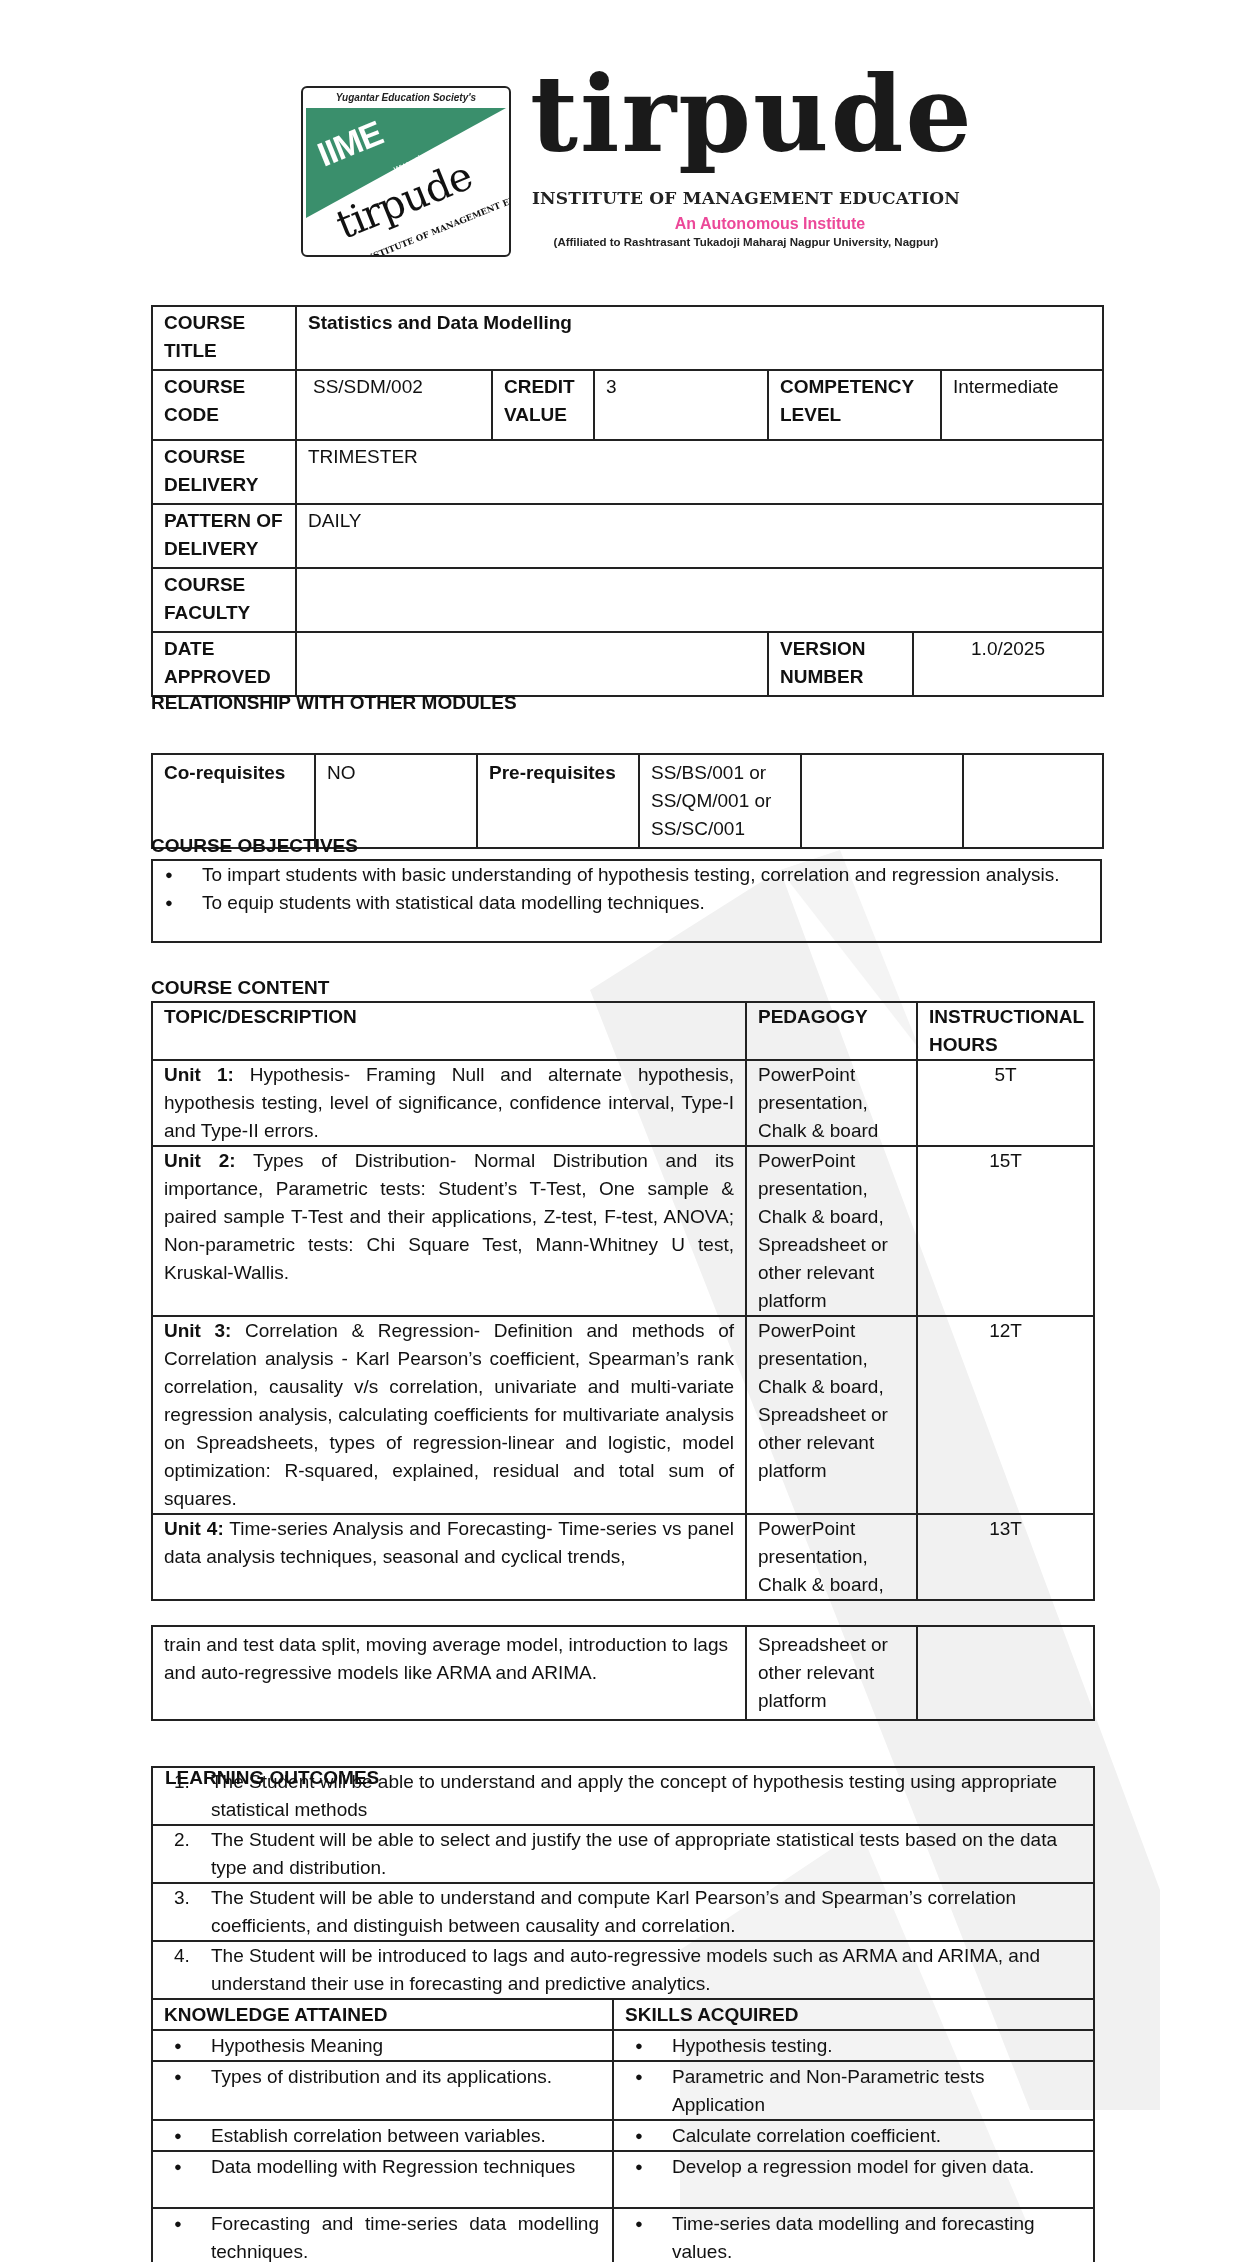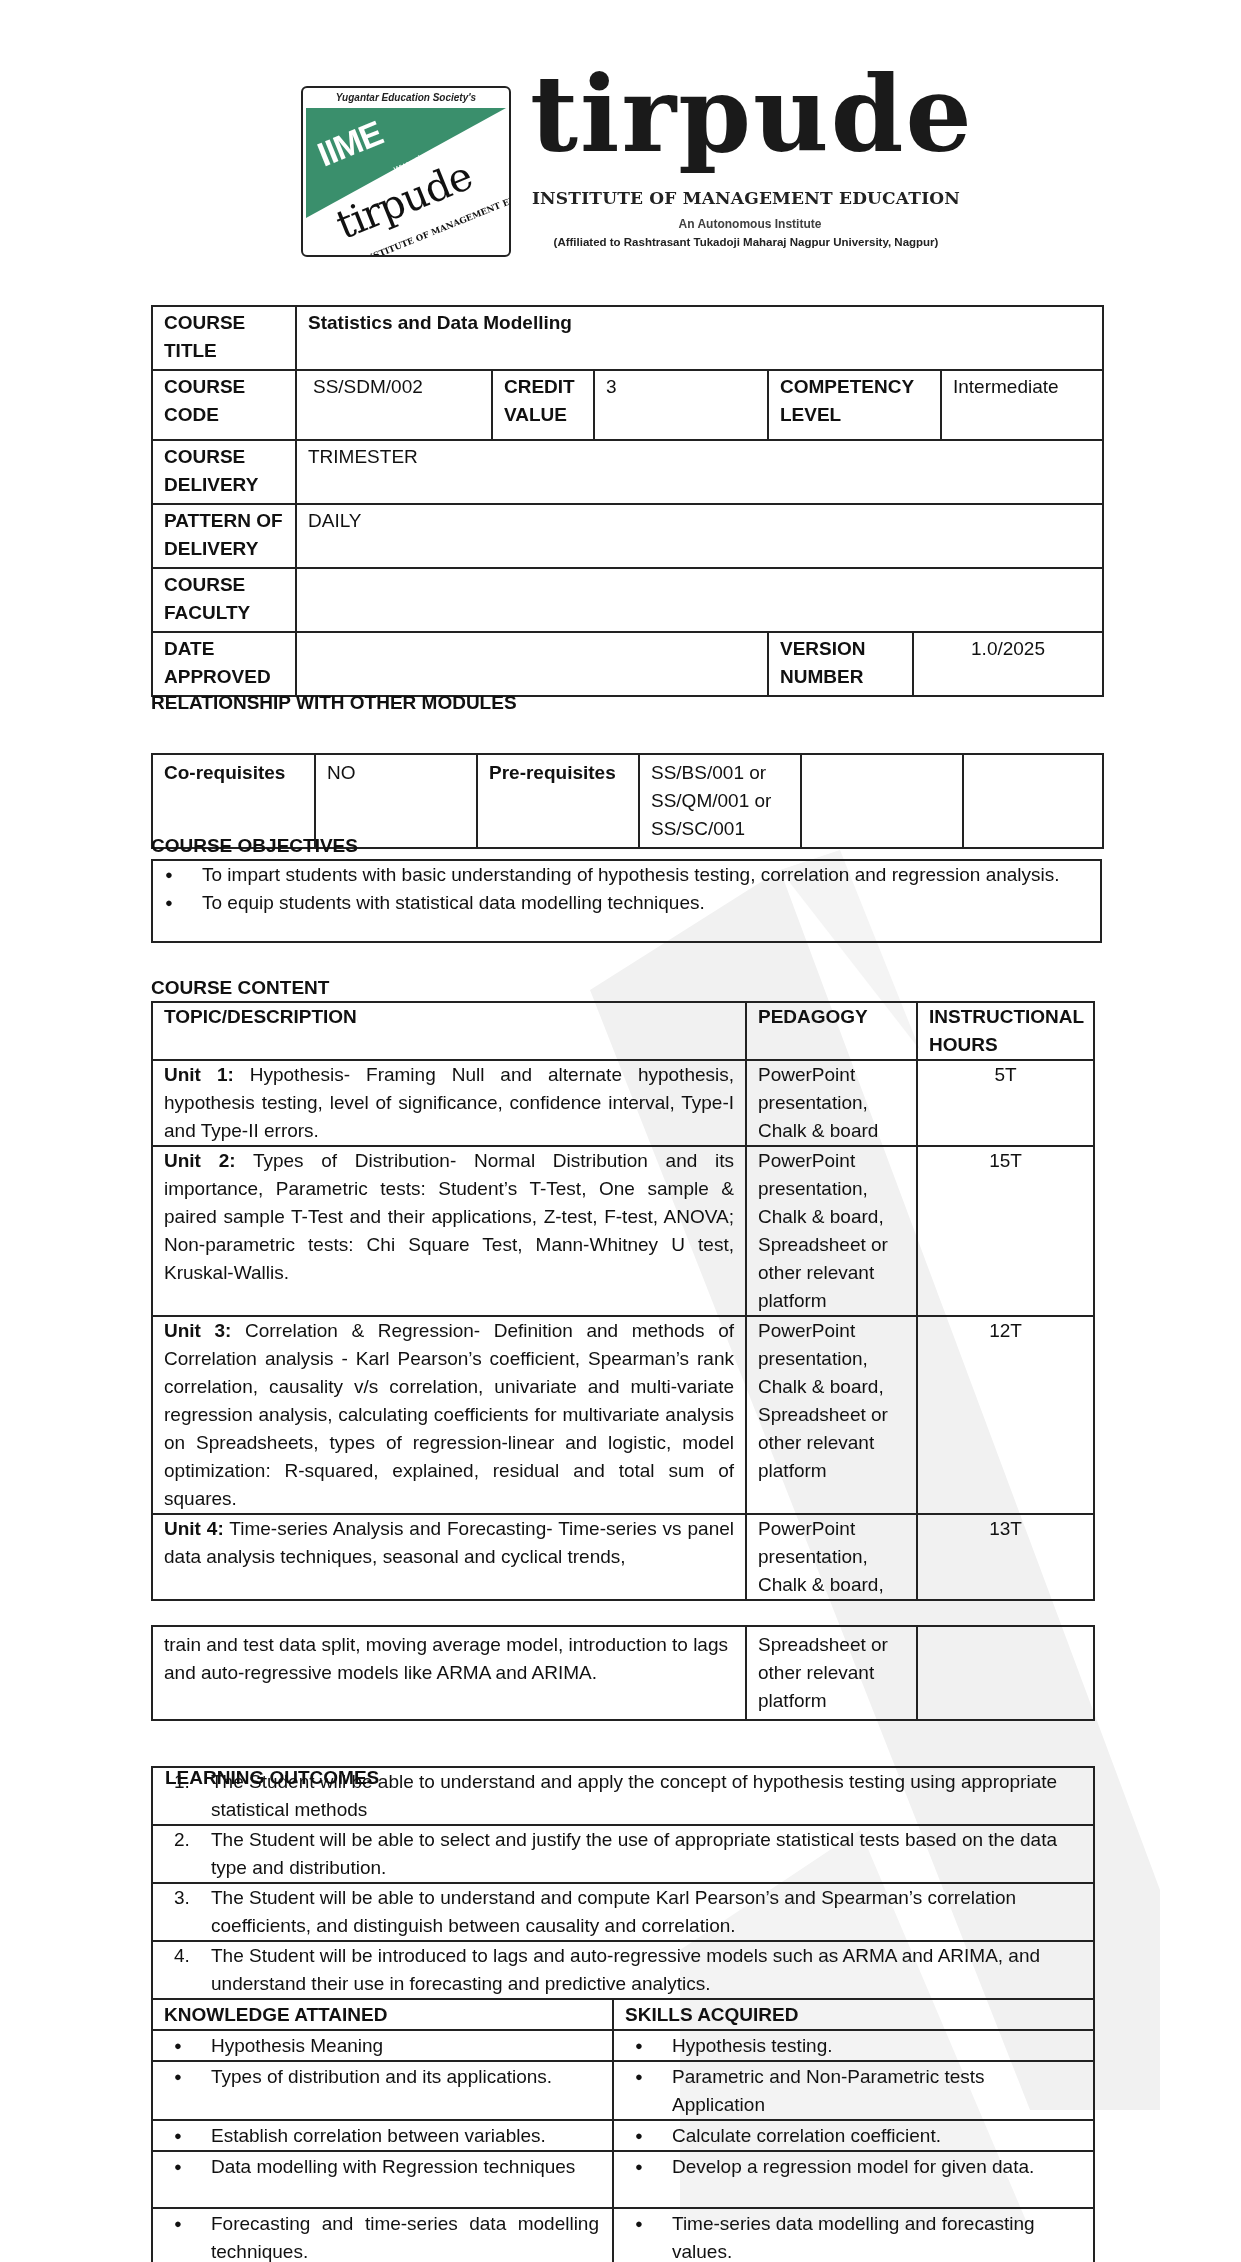--- a/index.html
+++ b/index.html
@@ -33,21 +33,21 @@
   .logo-url { position: absolute; left: 88px; top: 60px; color: #fff; font-size: 10px; transform: rotate(-22deg); line-height: 12px; }
   .logo-tirpude-small { position: absolute; left: 30px; top: 92px; font-family: "DejaVu Serif", serif;
     font-size: 40px; color: #111; transform: rotate(-22deg); line-height: 40px; letter-spacing: -1px; }
   .logo-ime-small { position: absolute; left: 52px; top: 128px; font-family: "DejaVu Serif", serif;
     font-size: 8.5px; font-weight: bold; color: #111; transform: rotate(-22deg); line-height: 10px; white-space: nowrap; }
 
   .brand-big { left: 530px; top: 62px; width: 430px; text-align: center;
     font-family: "DejaVu Serif", serif; font-weight: bold; font-size: 104px; line-height: 106px; letter-spacing: 2px; color: #1a1a1a; }
   .brand-ime { left: 528px; top: 188px; width: 436px; text-align: center;
     font-family: "DejaVu Serif", serif; font-weight: bold; font-size: 17px; line-height: 20px; color: #222; letter-spacing: 0.2px; }
-  .brand-auto { left: 532px; top: 216px; width: 436px; text-align: center; font-weight: bold; font-size: 12px; line-height: 16px; color: #404040; }
+  .brand-auto { left: 552px; top: 216px; width: 436px; text-align: center; font-weight: bold; font-size: 16px; line-height: 16px; color: #ec4899; }
   .brand-aff { left: 528px; top: 234px; width: 436px; text-align: center; font-weight: bold; font-size: 11.5px; line-height: 16px; color: #222; }
 
   
   .info { left: 151px; top: 305px; width: 951px; }
   .info td { height: 53px; padding-top: 2px; }
   .info tr.tall td { height: 62px; }
 
   .rel-title { left: 151px; top: 691px; text-align: center; }
   .rel { left: 151px; top: 753px; width: 951px; border-radius: 8px; }
   .rel td { height: 80px; }

